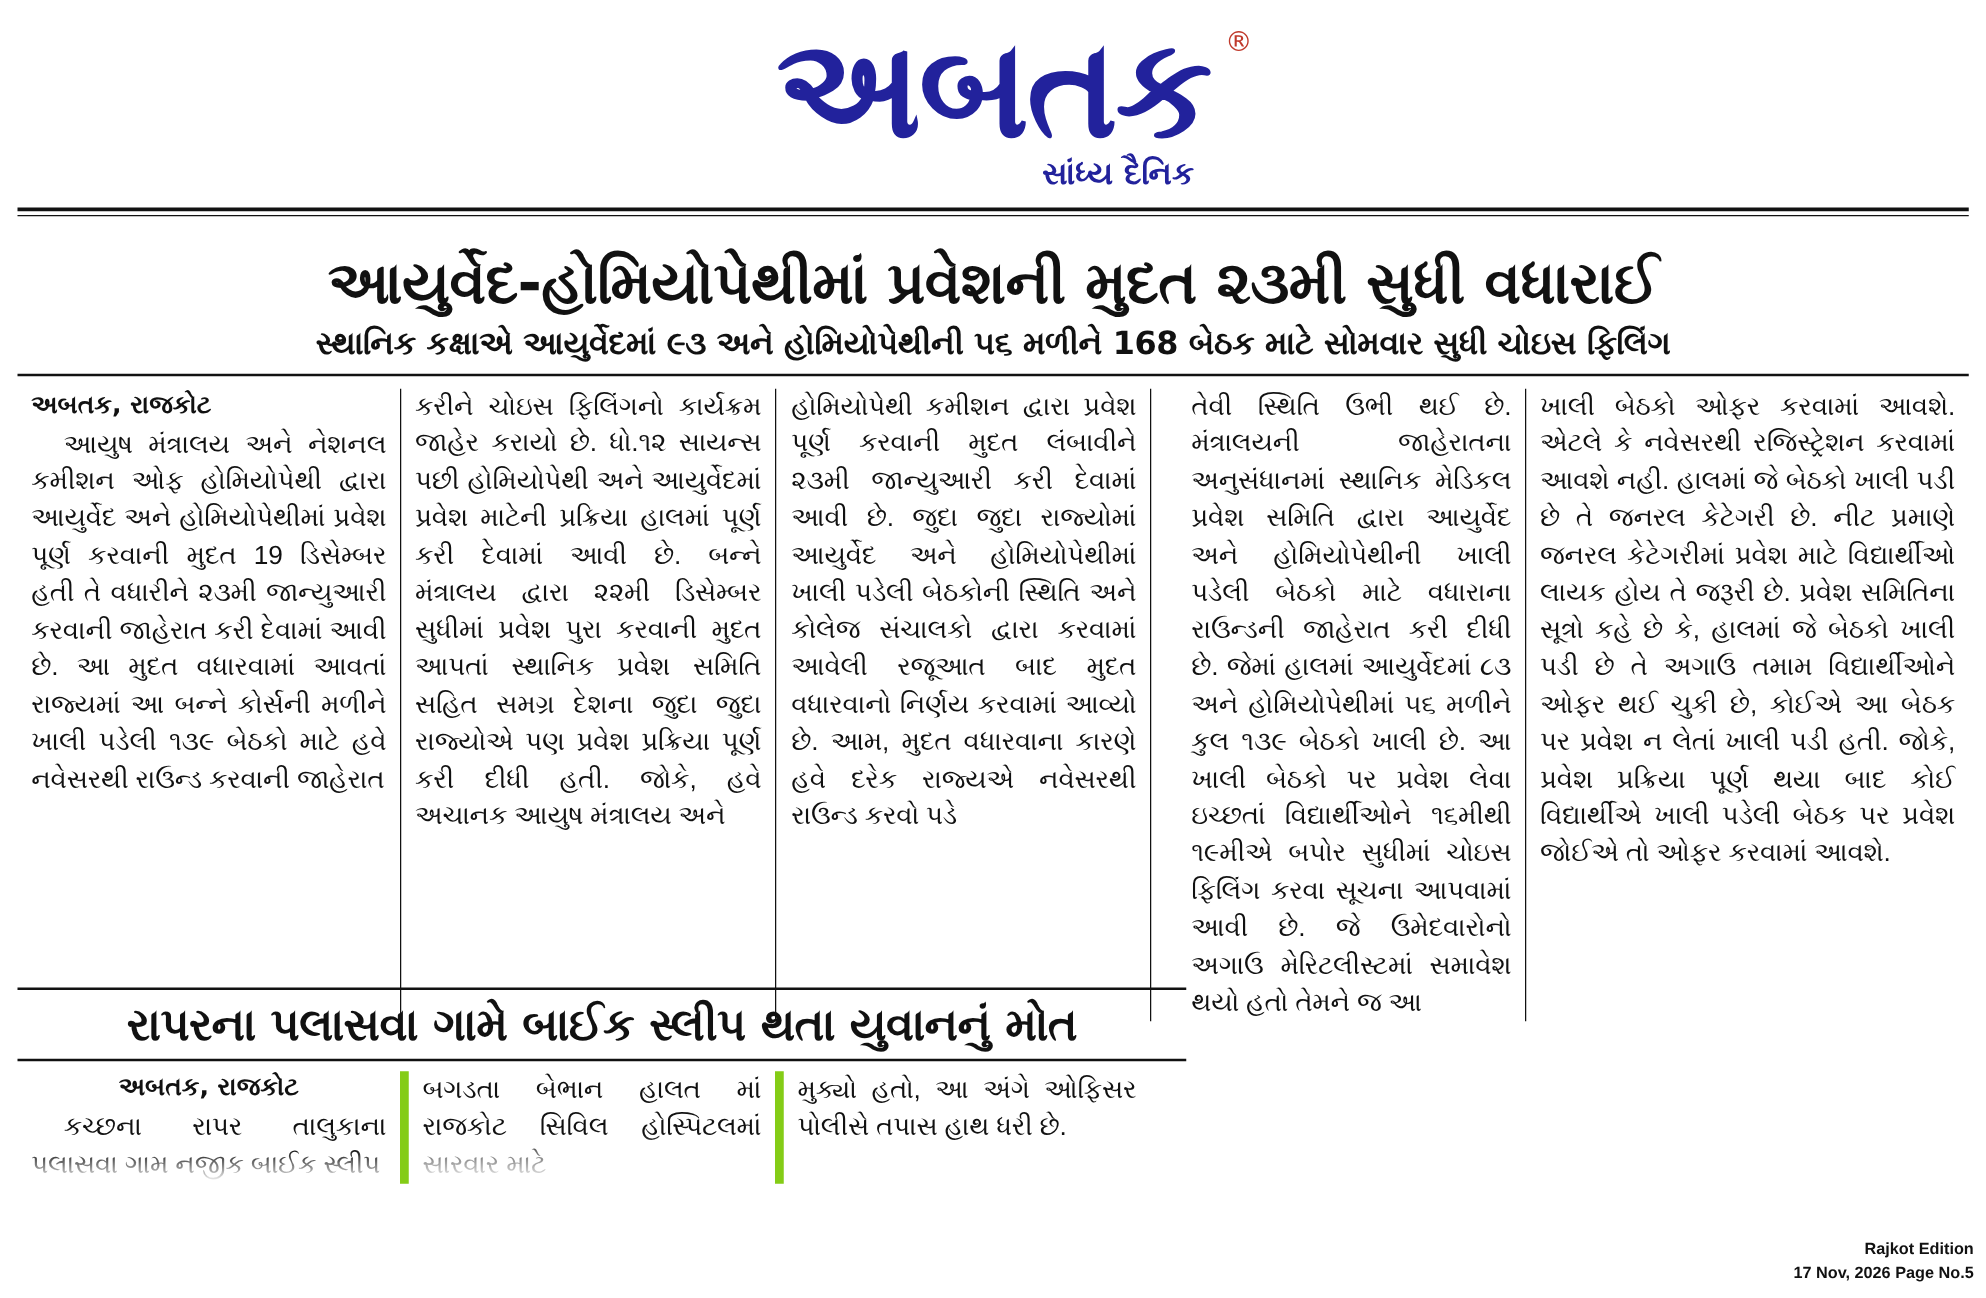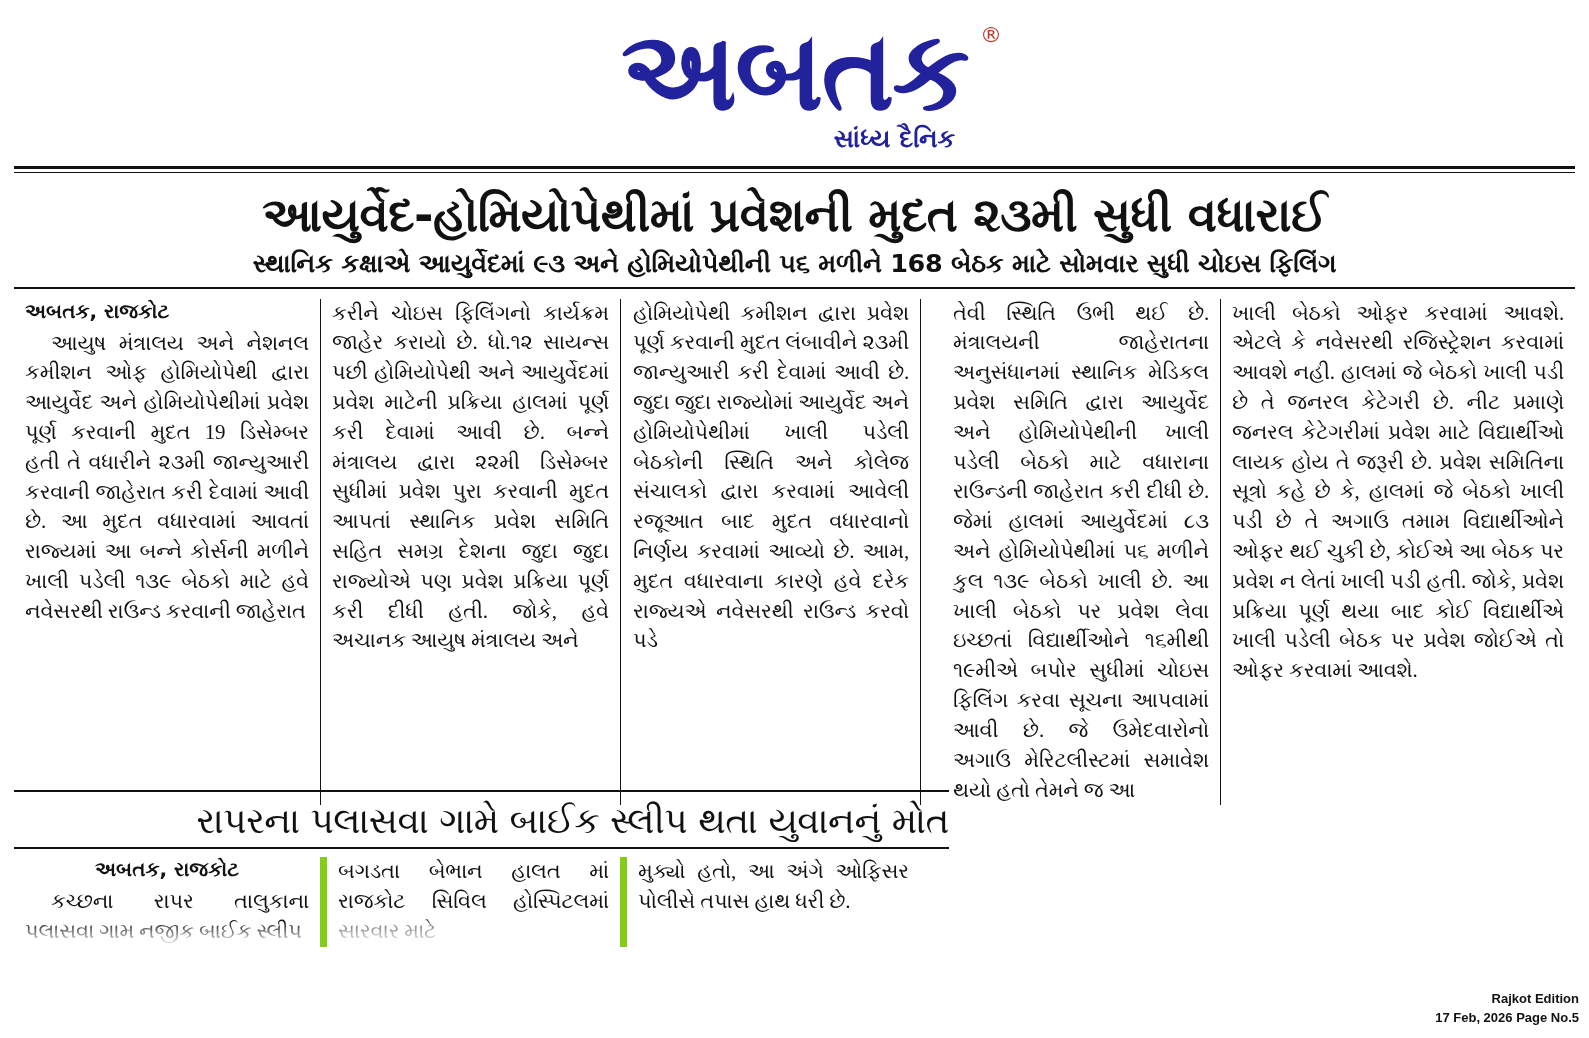--- a/index.html
+++ b/index.html
@@ -78,21 +78,21 @@
   }
 
   
   .headline {
     font-family: "DejaVu Sans", sans-serif;
     font-size: 47px;
     font-weight: bold;
     color: #111;
     text-align: center;
     line-height: 1.18;
-    margin: 14px 0 6px 0;
+    margin: 26px 0 6px 0;
     letter-spacing: -0.5px;
   }
   .subheadline {
     font-family: "DejaVu Sans", sans-serif;
     font-size: 25.5px;
     font-weight: bold;
     color: #111;
     text-align: center;
     line-height: 1.2;
     margin: 0 0 8px 0;
@@ -125,21 +125,21 @@
   .col-5 { width: 355px; }
 
   .byline {
     font-family: "DejaVu Sans", sans-serif;
     font-size: 20px;
     font-weight: bold;
     color: #111;
     margin-bottom: 6px;
   }
   .para {
-    font-family: Liberation Serif, serif;
+    font-family: Liberation Sans, sans-serif;
     font-size: 21px;
     line-height: 1.42;
     text-align: justify;
     color: #111;
     margin: 0;
     letter-spacing: -0.2px;
   }
   .para.indent { text-indent: 26px; }
 
   
@@ -150,22 +150,22 @@
     width: 935px;
   }
   .story2-rule-top {
     border: 0;
     border-top: 2px solid #111;
     margin: 0 0 8px 0;
   }
   .story2-headline {
     font-family: "DejaVu Sans", sans-serif;
     font-size: 36px;
-    font-weight: normal;
-    text-align: right;
+    font-weight: bold;
+    text-align: center;
     color: #111;
     line-height: 1.15;
     margin: 0 0 6px 0;
     letter-spacing: -0.5px;
   }
   .story2-rule-bot {
     border: 0;
     border-top: 2px solid #111;
     margin: 0 0 8px 0;
   }
@@ -259,16 +259,16 @@
         <p class="para fade">બગડતા બેભાન હાલત માં રાજકોટ સિવિલ હોસ્પિટલમાં સારવાર માટે</p>
       </div>
       <div class="s2col s2col-3">
         <p class="para">મુક્યો હતો, આ અંગે ઓફિસર પોલીસે તપાસ હાથ ધરી છે.</p>
       </div>
     </div>
   </div>
 
   <div class="footer">
     <div>Rajkot Edition</div>
-    <div>17 Feb, 2026 Page No.5</div>
+    <div>17 Nov, 2026 Page No.5</div>
   </div>
 
 </div>
 
 </body></html>

